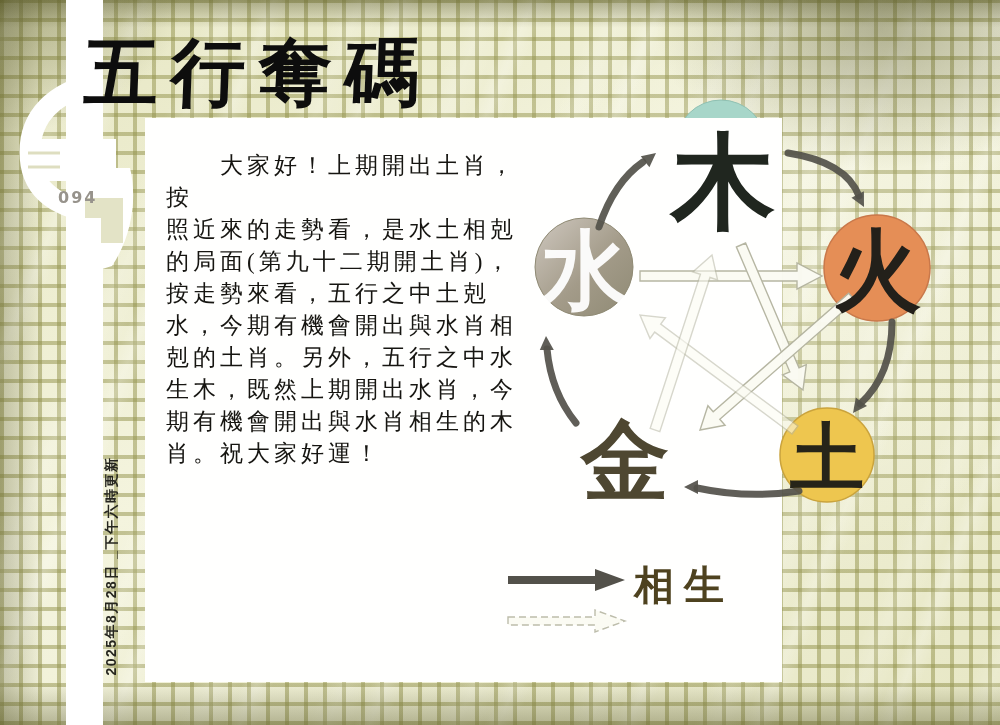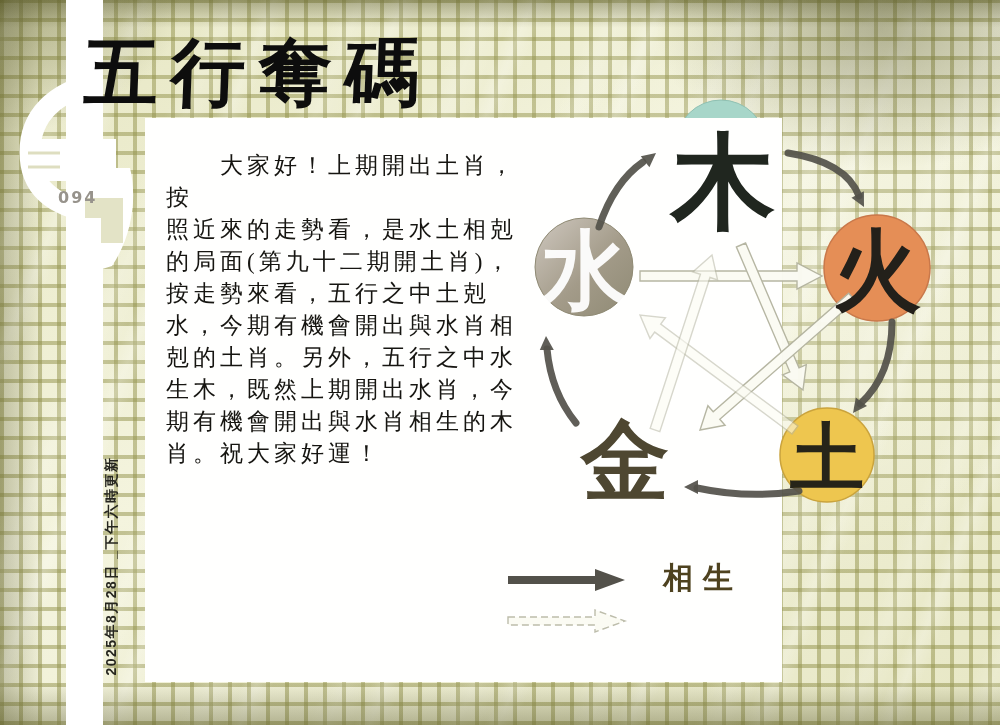--- a/index.html
+++ b/index.html
@@ -50,22 +50,22 @@
   }
   
   .panel{position:absolute;left:145px;top:118px;width:637px;height:564px;background:#fffffe;}
   .article{
     position:absolute;left:166px;top:150px;width:352px;
     font-size:23px;line-height:32px;letter-spacing:4px;color:#161511;
     white-space:pre-line;
   }
   
   .legend-label{
-    position:absolute;left:663px;width:130px;
-    font-size:30px;font-weight:bold;letter-spacing:10px;
+    position:absolute;left:634px;width:130px;
+    font-size:40px;font-weight:bold;letter-spacing:10px;
     color:#4e421f;white-space:nowrap;
   }
   .legend-generate{top:558px;}
   .legend-overcome{top:598px;color:#51431c;}
   .diagram-glyph{font-family:"Liberation Serif","DejaVu Serif",serif;font-weight:bold;}
 </style>
 </head>
 <body>
 
 <div id="stage">

